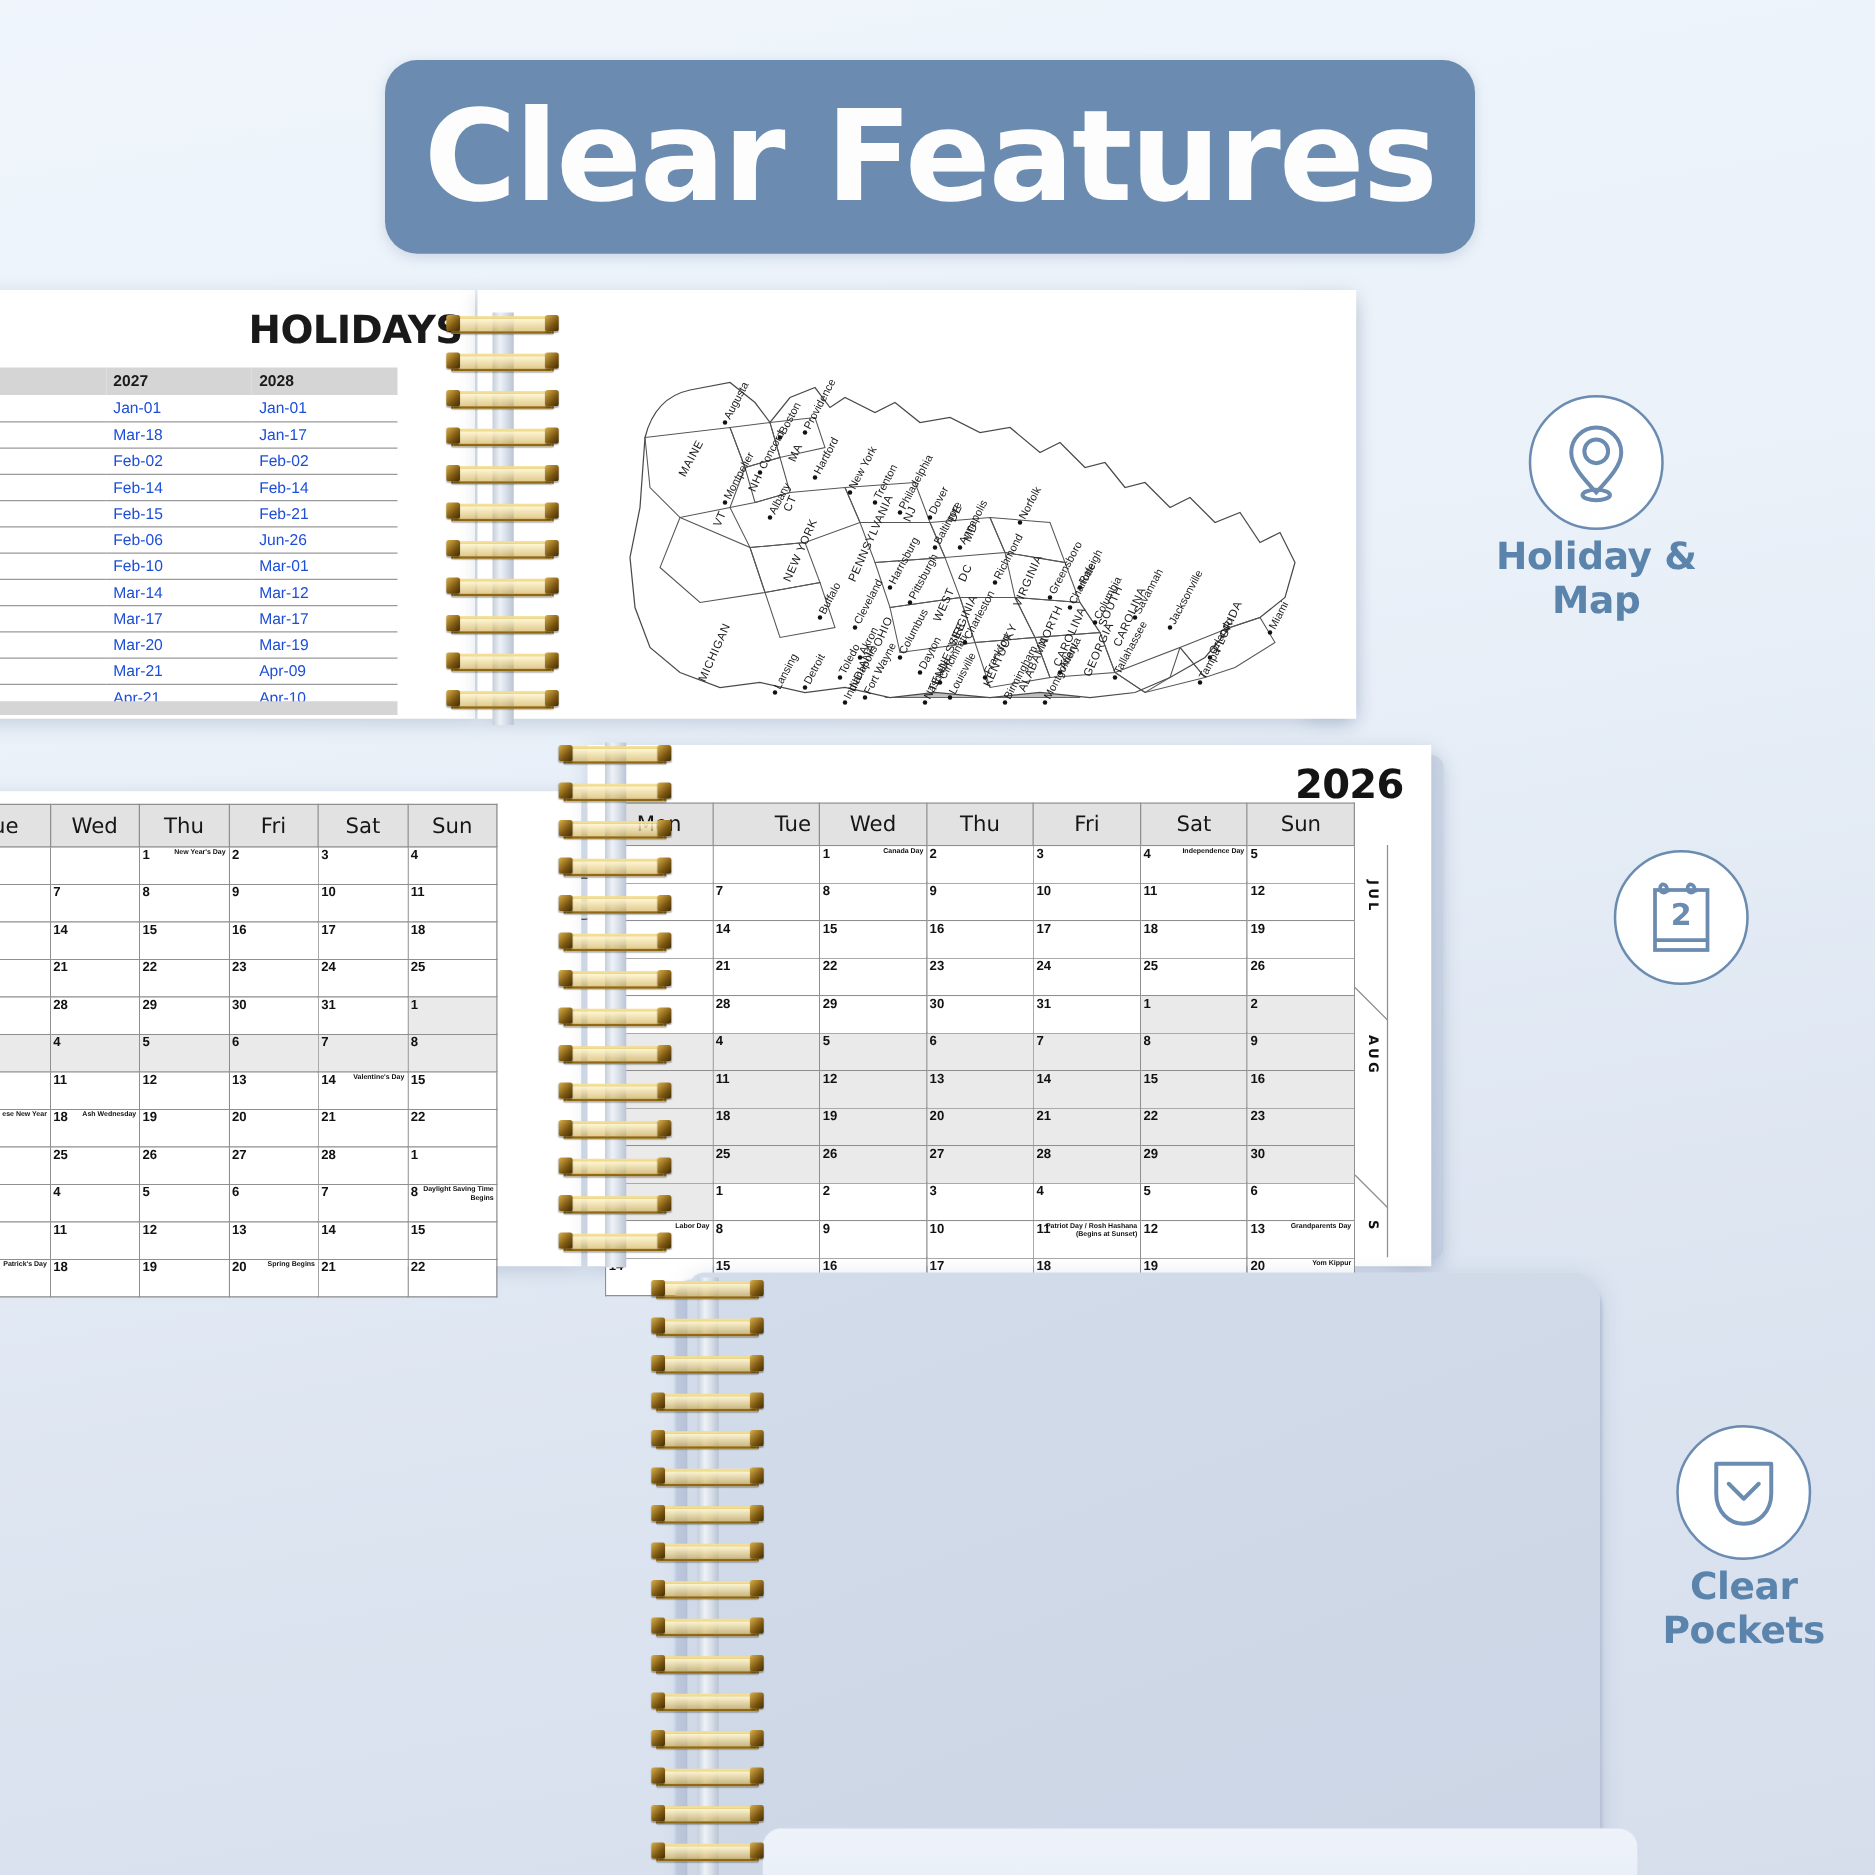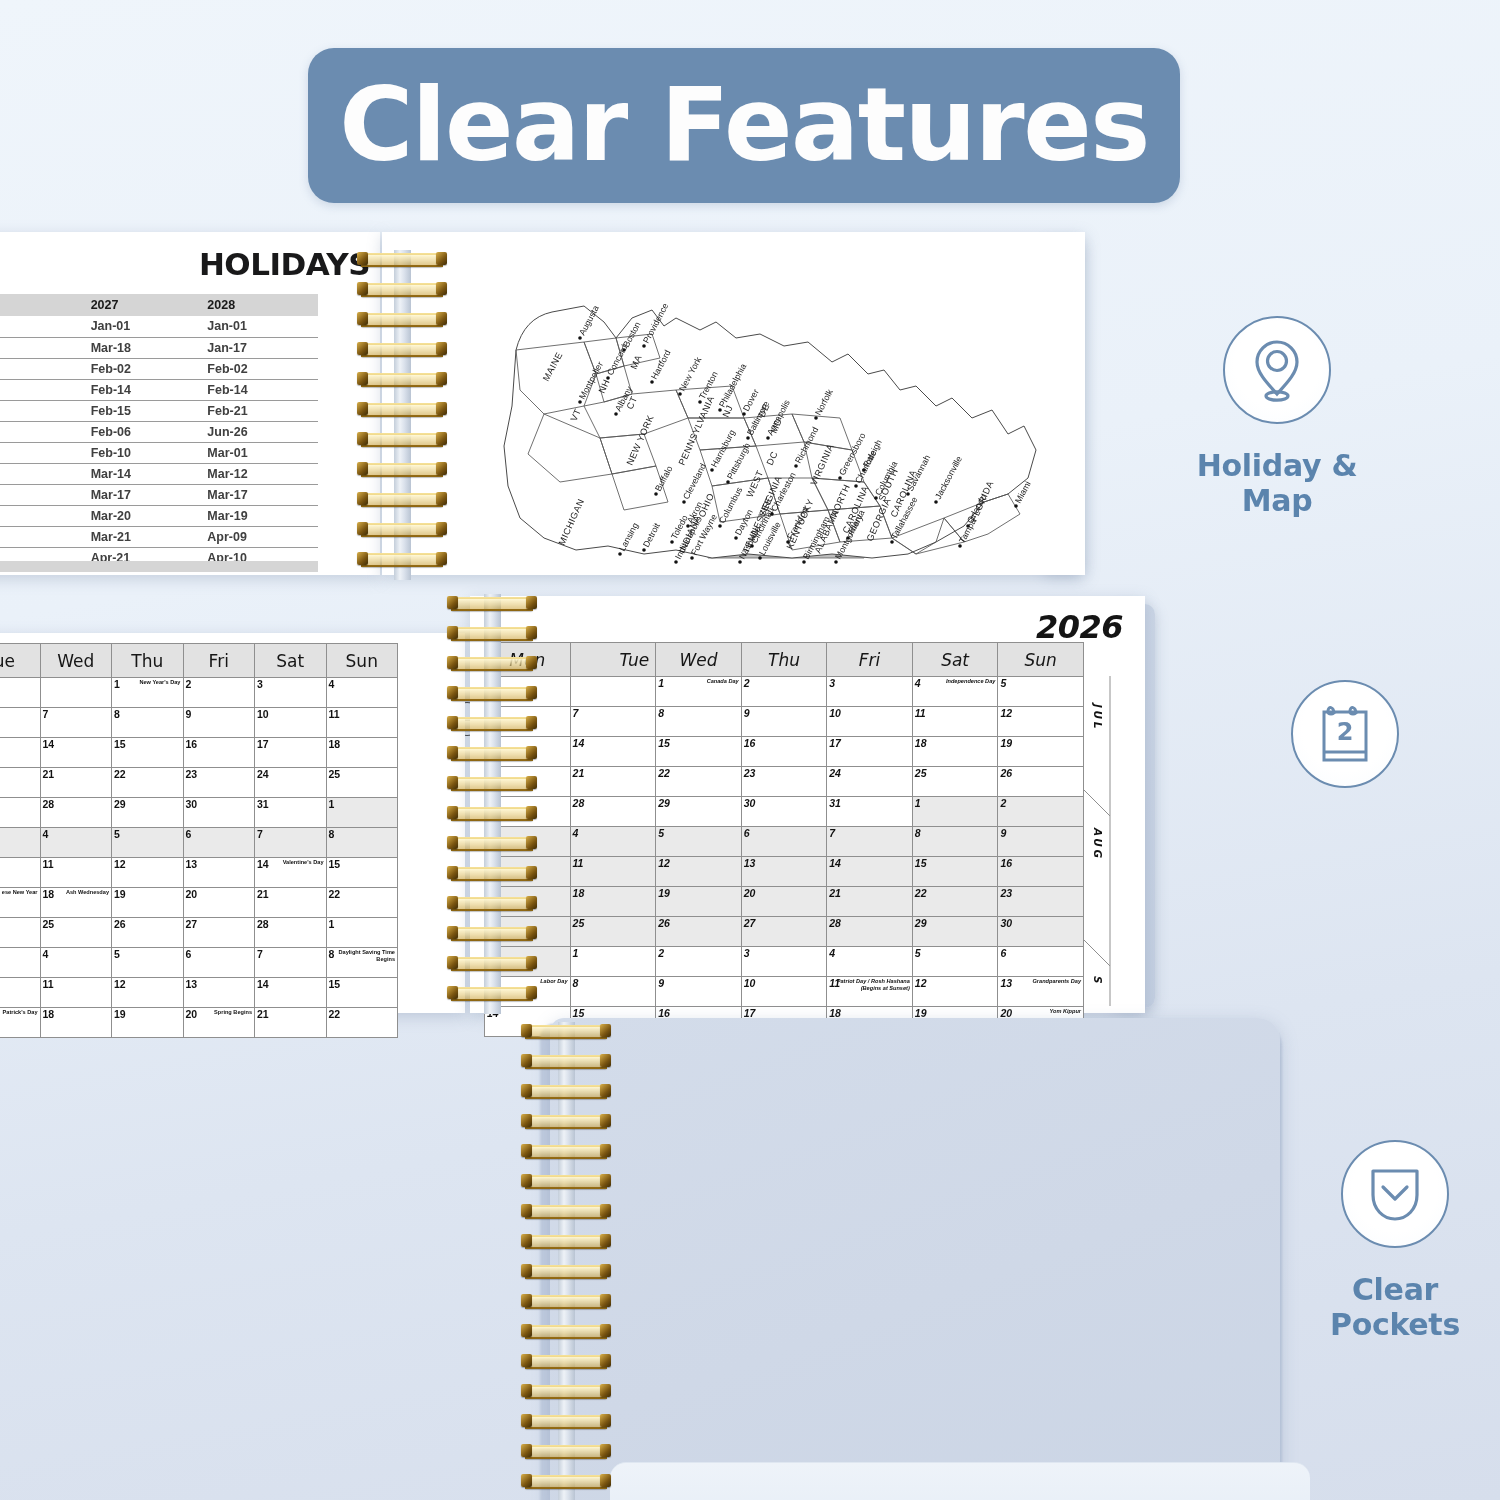--- a/index.html
+++ b/index.html
@@ -51,21 +51,21 @@
     position:absolute; right:10px; top:14px;
     font-size:31px; font-weight:800; letter-spacing:-.5px;
     color:#19191a; font-family:"DejaVu Sans", sans-serif;
   }
   table.hol { position:absolute; left:-12px; top:62px; width:350px; border-collapse:collapse; }
   table.hol th {
     background:#d5d5d5; font-size:12.5px; font-weight:700; color:#1a1a1a;
     text-align:left; padding:4px 0 4px 6px; height:19px;
   }
   table.hol td {
-    font-size:12.5px; font-weight:700; color:#404040;
+    font-size:12.5px; font-weight:400; color:#1d4ed8;
     padding:3px 0 3px 6px; border-bottom:1px solid #9a9a9a; height:21px;
   }
   table.hol tr:last-child td { border-bottom:none; }
   table.hol .cw { width:33.3%; }
   .holFooter { position:absolute; left:-12px; top:329px; width:350px; height:11px; background:#d5d5d5; }
 
   
   .mapTitle {
     position:absolute; left:0; right:0; top:24px; text-align:center;
     font-size:21.5px; font-weight:800; letter-spacing:-.3px; color:#1b1b1b;
@@ -85,21 +85,21 @@
     font-family:"DejaVu Sans", sans-serif;
   }
   #mapHolder { position:absolute; left:110px; top:62px; width:560px; height:270px; }
   #mapHolder svg { width:100%; height:100%; }
   .mapTxt { font-size:4.4px; fill:#1c1c1c; font-family:"Liberation Sans",sans-serif; }
   .mapTxtState { font-size:4.6px; fill:#1c1c1c; letter-spacing:.25px; }
 
   
   #midSpread { position:absolute; left:-10px; top:578px; width:1180px; height:440px; }
   #midLeftPage { left:-10px; top:55px; width:485px; height:380px; }
-  #midRightPage { left:480px; top:18px; width:675px; height:417px;font-style:italic; }
+  #midRightPage { left:480px; top:18px; width:675px; height:417px; }
   #midCoverR { left:1125px; top:26px; width:40px; height:404px; border-radius:0 10px 10px 0; }
 
   .yearLbl {
     position:absolute; right:22px; top:12px;
     font-size:32px; font-weight:800; color:#141414; letter-spacing:-.5px;
     font-family:"DejaVu Sans", sans-serif;
   }
 
   table.cal { border-collapse:collapse; table-layout:fixed; }
   table.cal th {
@@ -174,21 +174,21 @@
   
   .feature { position:absolute; text-align:center; }
   .fIcon {
     width:108px; height:108px; border-radius:50%;
     border:2.2px solid #6b8cb0;
     background: radial-gradient(circle at 50% 45%, #ffffff 55%, #f8fbfe 100%);
     margin:0 auto; position:relative;
     display:flex; align-items:center; justify-content:center;
   }
   .fLabel {
-    margin-top:24px; color:#5b84ad; font-size:30px; font-weight:700;
+    margin-top:4px; color:#5b84ad; font-size:30px; font-weight:700;
     line-height:1.18; letter-spacing:-.3px;
     font-family:"DejaVu Sans", sans-serif;
   }
   #feat1 { left:1172px; top:316px; width:210px; }
   #feat2 { left:1240px; top:680px; width:210px; }
   #feat3 { left:1290px; top:1140px; width:210px; }
 </style>
 </head>
 <body>
 

